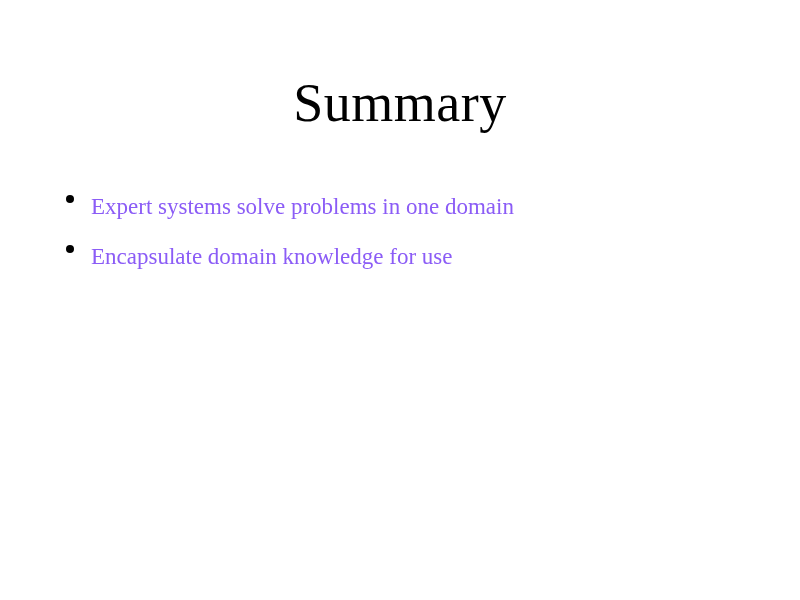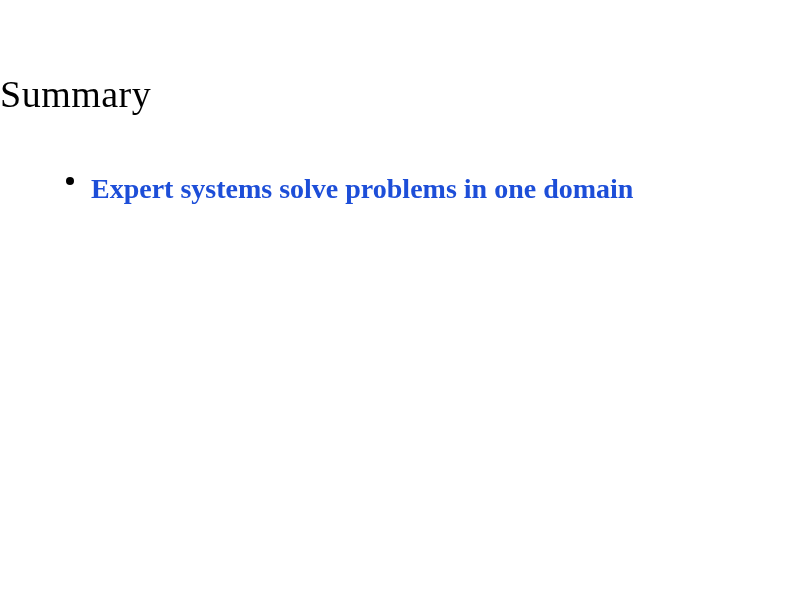--- a/index.html
+++ b/index.html
@@ -12,39 +12,38 @@
     color: #000000;
   }
   .slide {
     position: relative;
     width: 800px;
     height: 600px;
     background: #ffffff;
   }
   .slide-title {
     margin-top: 72px;
-    text-align: left;
-    font-size: 38px;
+    text-align: center;
+    font-size: 54px;
     font-weight: 400;
     letter-spacing: 0.5px;
     color: #000000;
   }
   .bullet-list {
     list-style: none;
     margin-top: 48px;
     padding-left: 66px;
     padding-right: 40px;
   }
   .bullet-item {
     display: flex;
     align-items: baseline;
-    font-size: 28px;
+    font-size: 23px;
     line-height: 50px;
-    color: #1d4ed8;
-    font-weight: bold;
+    color: #8b5cf6;
   }
   .bullet-dot {
     flex: 0 0 auto;
     width: 8px;
     height: 8px;
     border-radius: 50%;
     background: #000000;
     margin-right: 17px;
     position: relative;
     top: -8px;
@@ -58,14 +57,18 @@
 <body>
 
 <div class="slide">
   <h1 class="slide-title">Summary</h1>
 
   <ul class="bullet-list">
     <li class="bullet-item">
       <span class="bullet-dot"></span>
       <span class="bullet-text">Expert systems solve problems in one domain</span>
     </li>
+    <li class="bullet-item">
+      <span class="bullet-dot"></span>
+      <span class="bullet-text">Encapsulate domain knowledge for use</span>
+    </li>
   </ul>
 </div>
 
 </body></html>

